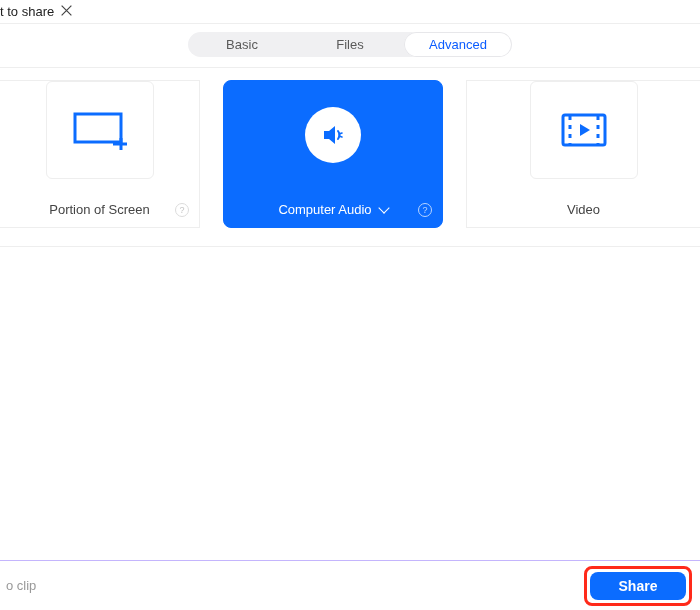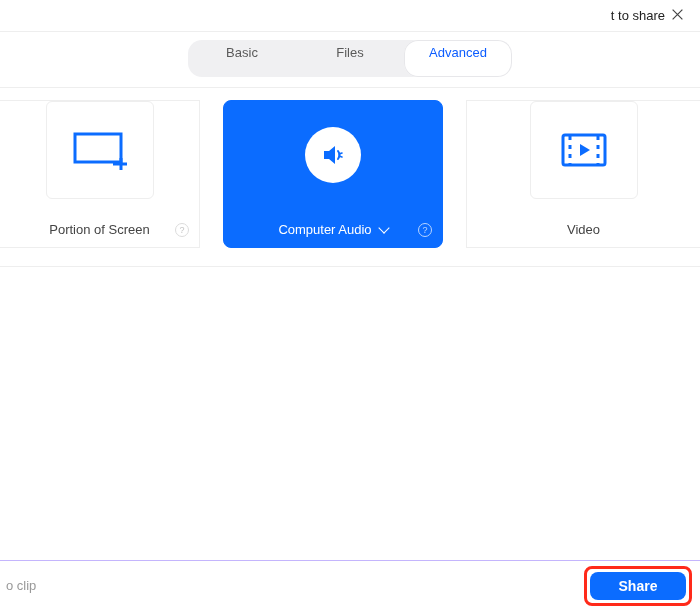--- a/index.html
+++ b/index.html
@@ -8,23 +8,23 @@
       font-size: 13px;
       color: #333;
       width: 700px;
       height: 610px;
       position: relative;
       background: #fff;
       overflow: hidden;
     }
     .titlebar {
       display: flex;
-      justify-content: flex-end;
-      align-items: center;
-      height: 32px;
+      justify-content: flex-start;
+      align-items: center;
+      height: 24px;
       padding: 0 10px 0 0;
       border-bottom: 1px solid #eee;
     }
     .titlebar .title {
       font-size: 13px;
       color: #222;
       padding-left: 0;
     }
     .close-btn {
       font-size: 16px;
@@ -35,21 +35,21 @@
     .tabs {
       display: flex;
       justify-content: center;
       padding: 8px 0 10px 0;
     }
     .tab-group {
       display: flex;
       background: #f0f0f2;
       border-radius: 14px;
       overflow: hidden;
-      height: 37px;
+      height: 25px;
     }
     .tab {
       width: 108px;
       text-align: center;
       line-height: 25px;
       font-size: 13px;
       color: #5a5a5a;
       cursor: pointer;
     }
     .tab.active {

